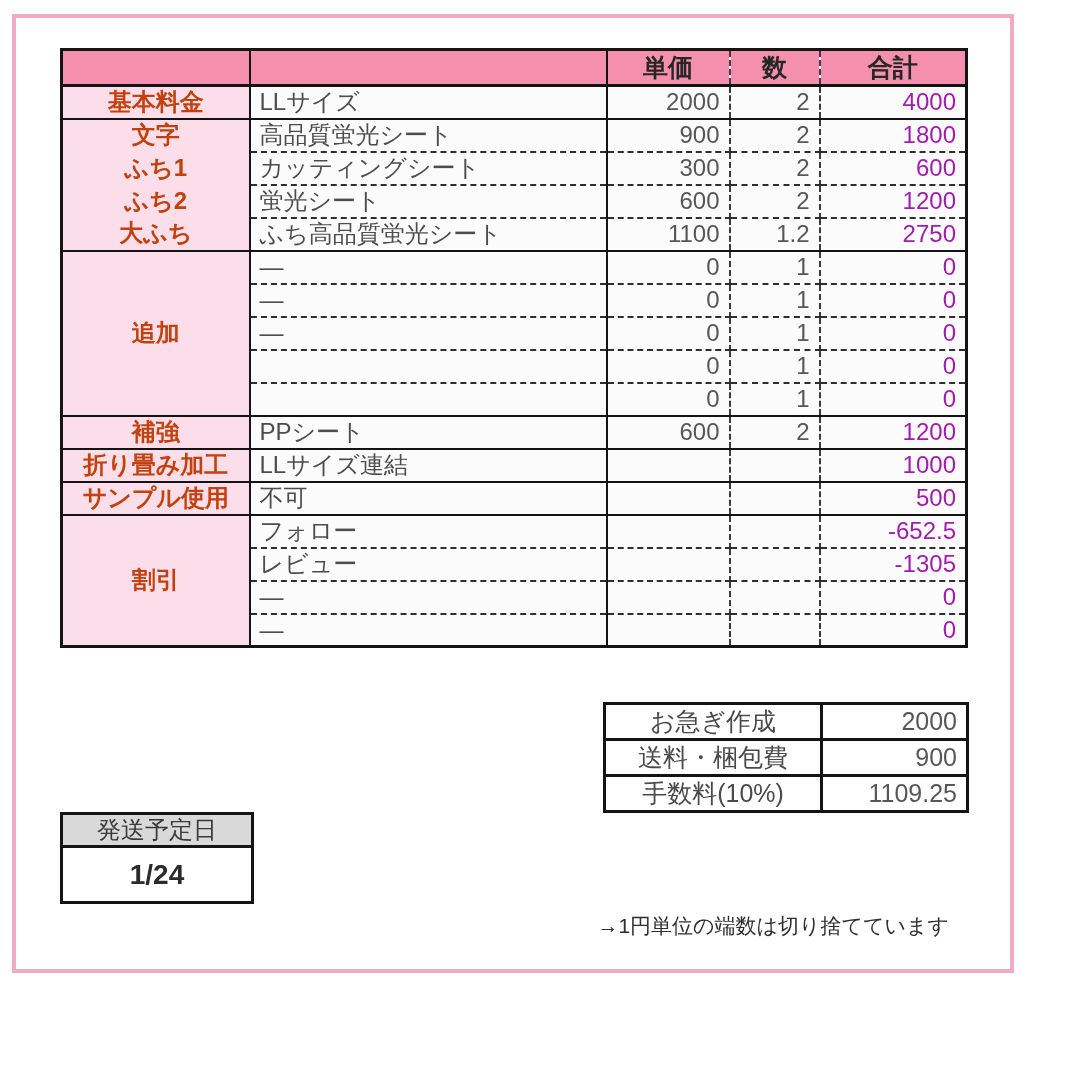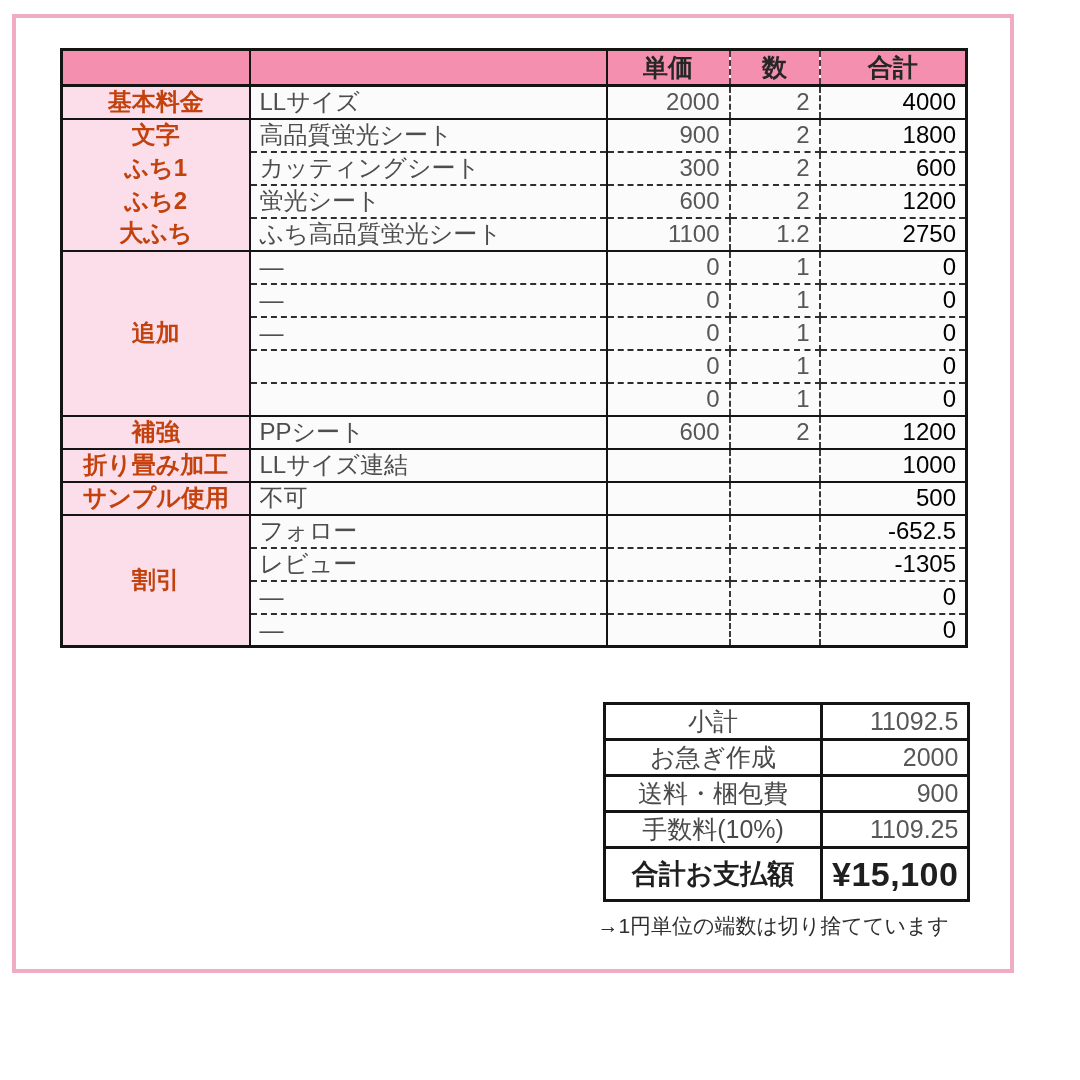--- a/index.html
+++ b/index.html
@@ -26,21 +26,21 @@
   table.main col.w-total{width:147px;}
   table.main th,table.main td{height:33px;padding:0 9px;font-size:24px;line-height:1.1;
     white-space:nowrap;overflow:hidden;}
   table.main th{height:36px;background:var(--header-pink);color:#262626;font-weight:700;
     font-size:25px;text-align:center;border-bottom:3px solid var(--line);}
   .c-label{background:var(--label-pink);text-align:center;font-weight:700;color:#c2410c;
     border-right:2px solid var(--line);}
   .c-desc{text-align:left;color:#4d4d4d;border-right:2px solid var(--line);margin-top:20px;}
   .c-unit{text-align:right;color:#575757;border-right:2px dashed var(--dash);}
   .c-qty{text-align:right;color:#575757;border-right:2px dashed var(--dash);}
-  .c-total{text-align:right;color:#000000;}
+  .c-total{text-align:right;color:#a21caf;}
   th.c-label,th.c-desc{background:var(--header-pink);}
   th.c-unit,th.c-qty{border-right:2px dashed #503343;}
   tr.dash td.rb{border-bottom:2px dashed #2e2e2e;}
   tr.solid td{border-bottom:2px solid var(--line);}
   td.span-end{border-bottom:2px solid var(--line);}
   td.c-label[rowspan]{vertical-align:middle;}
 
   
   table.summary{position:absolute;left:603px;top:702px;border-collapse:collapse;table-layout:fixed;
     border:3px solid var(--line);background:#ffffff;}
@@ -204,38 +204,34 @@
     </tr>
   </tbody>
     </table>
 
   <table class="summary">
     <colgroup>
         <col class="s-label">
         <col class="s-value">
       </colgroup>
     <tbody>
-        <tr>
-      <td class="s-label-cell">小計</td>
-      <td class="s-value-cell">11092.5</td>
-    </tr>
     <tr>
       <td class="s-label-cell">お急ぎ作成</td>
       <td class="s-value-cell">2000</td>
     </tr>
     <tr>
       <td class="s-label-cell">送料・梱包費</td>
       <td class="s-value-cell">900</td>
     </tr>
     <tr>
       <td class="s-label-cell">手数料(10%)</td>
       <td class="s-value-cell">1109.25</td>
     </tr>
-    <tr class="total">
-      <td class="s-label-cell">合計お支払額</td>
-      <td class="s-value-cell">¥15,100</td>
-    </tr>
   </tbody>
     </table>
 
   <div class="note">→1円単位の端数は切り捨てています</div>
 
+  <div class="shipping">
+    <div class="shipping-title">発送予定日</div>
+    <div class="shipping-date">1/24</div>
+  </div>
 </div>
 
 </body></html>

